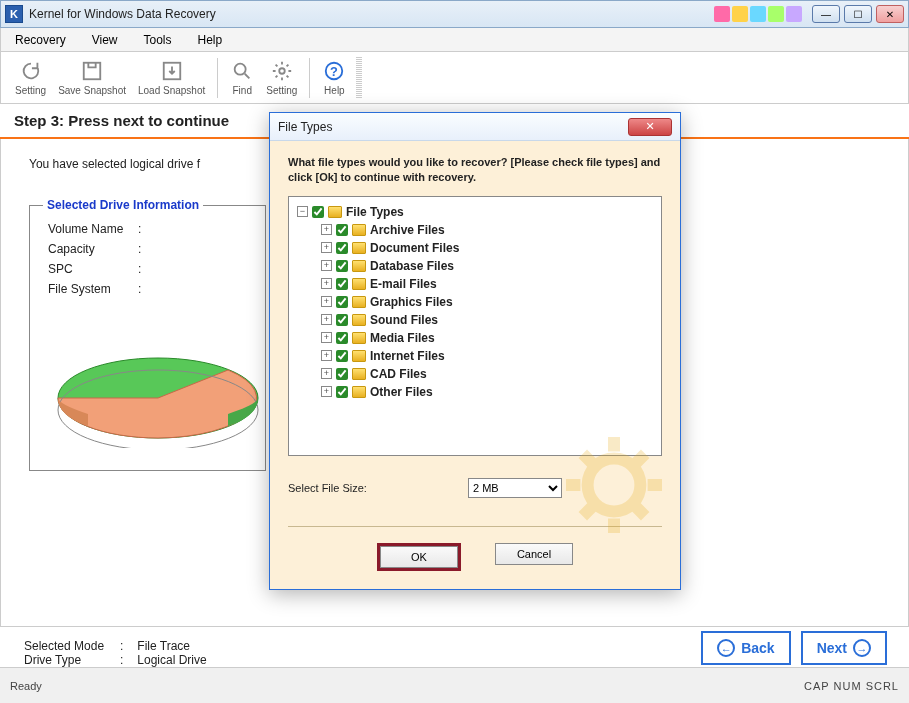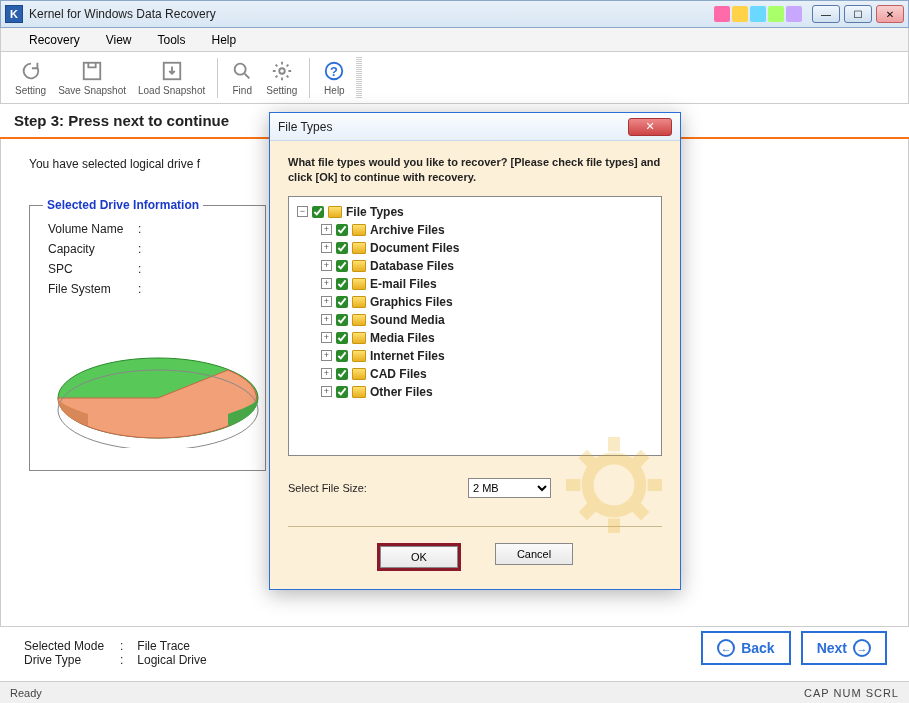--- a/index.html
+++ b/index.html
@@ -9,21 +9,21 @@
 .titlebar { height: 28px; background: linear-gradient(#e8f0f8,#d8e6f4); border: 1px solid #8aa8c8; display: flex; align-items: center; padding: 0 4px; position: relative; }
 .titlebar .app-icon { width: 18px; height: 18px; background: #2a5fae; border: 1px solid #1a4a8e; display: flex; align-items: center; justify-content: center; color: #fff; font-size: 11px; font-weight: bold; margin-right: 6px; }
 .titlebar .title { font-size: 12px; color: #222; flex: 1; }
 .titlebar-decor { display: flex; gap: 2px; margin-right: 10px; }
 .titlebar-decor .dot { width: 16px; height: 16px; border-radius: 2px; }
 .win-controls { display: flex; gap: 4px; }
 .win-btn { width: 28px; height: 18px; border: 1px solid #5a7aaa; border-radius: 3px; background: linear-gradient(#f0f6fc,#d0e0f0); display: flex; align-items: center; justify-content: center; font-size: 10px; cursor: pointer; }
 .win-btn.close { background: linear-gradient(#f8d0d0,#f0a0a0); border-color: #c06060; }
 
 
-.menubar { height: 24px; background: #f4f4f4; border: 1px solid #ccc; border-top: none; display: flex; align-items: center; padding: 0 24px; gap: 18px; font-size: 12px; }
+.menubar { height: 24px; background: #f4f4f4; border: 1px solid #ccc; border-top: none; display: flex; align-items: center; padding: 0 10px; gap: 18px; font-size: 12px; }
 .menu-item { cursor: pointer; padding: 3px 4px; }
 
 
 .toolbar { height: 52px; background: #fff; border: 1px solid #ccc; border-top: none; display: flex; align-items: center; padding: 2px 8px; }
 .tb-btn { display: flex; flex-direction: column; align-items: center; justify-content: center; height: 48px; padding: 0 6px; font-size: 10px; color: #555; cursor: pointer; }
 .tb-btn .tb-icon { width: 24px; height: 24px; margin-bottom: 2px; display: flex; align-items: center; justify-content: center; }
 .tb-sep { width: 1px; height: 40px; background: #ccc; margin: 0 6px; }
 .brand { margin-left: auto; text-align: right; padding-right: 12px; }
 .brand .brand-main { font-family: Georgia, serif; font-size: 22px; color: #0a4a8a; font-weight: bold; letter-spacing: 1px; }
 .brand .brand-sub { font-size: 12px; color: #0a4a8a; }
@@ -46,40 +46,40 @@
 .footer-info .row { display: flex; }
 .footer-info .lab { width: 96px; }
 .footer-info .col { width: 14px; }
 
 
 .nav-buttons { position: absolute; right: 22px; bottom: 38px; display: flex; gap: 10px; }
 .nav-btn { border: 2px solid #2a6ed8; background: #fff; color: #2a6ed8; font-size: 14px; font-weight: bold; padding: 6px 14px; cursor: pointer; display: flex; align-items: center; gap: 6px; }
 .nav-arrow { width: 18px; height: 18px; border: 2px solid #2a6ed8; border-radius: 50%; display: flex; align-items: center; justify-content: center; font-size: 11px; color: #2a6ed8; }
 
 
-.statusbar { position: absolute; bottom: 0; left: 0; right: 0; height: 22px; background: #f0f0f0; border-top: 1px solid #ccc; display: flex; align-items: center; padding: 0 10px; font-size: 11px; color: #444; }
+.statusbar { position: absolute; bottom: 0; left: 0; right: 0; height: 36px; background: #f0f0f0; border-top: 1px solid #ccc; display: flex; align-items: center; padding: 0 10px; font-size: 11px; color: #444; }
 .status-right { margin-left: auto; letter-spacing: 1px; }
 
 
 .dialog { position: absolute; left: 269px; top: 112px; width: 412px; background: #fff; border: 1px solid #2a6ed8; box-shadow: 0 4px 20px rgba(0,0,0,0.3); }
 .dialog-title { height: 28px; background: linear-gradient(#fafdff,#e8f0fb); display: flex; align-items: center; padding: 0 8px; font-size: 12px; color: #222; border-bottom: 1px solid #c8d8ea; }
 .dialog-close { margin-left: auto; width: 44px; height: 18px; background: linear-gradient(#e88,#c44); border: 1px solid #a33; border-radius: 3px; color: #fff; display: flex; align-items: center; justify-content: center; font-size: 11px; cursor: pointer; }
 .dialog-body { background: #fdf0d8; padding: 14px 18px 18px 18px; position: relative; }
 .dialog-prompt { font-size: 11px; font-weight: bold; color: #222; margin-bottom: 10px; line-height: 1.4; }
 .tree-box { background: #fff; border: 1px solid #888; height: 260px; padding: 6px 8px; font-size: 12px; overflow: auto; }
 .tree-row { display: flex; align-items: center; height: 18px; gap: 4px; }
 .tree-row.root { margin-left: 0; }
 .tree-row.child { margin-left: 24px; }
 .tree-exp { width: 11px; height: 11px; border: 1px solid #888; display: flex; align-items: center; justify-content: center; font-size: 9px; line-height: 1; color: #555; cursor: pointer; }
 .tree-chk { width: 12px; height: 12px; cursor: pointer; accent-color: #2a8a2a; }
 .tree-folder { width: 14px; height: 12px; background: linear-gradient(#ffe070,#e8b020); border: 1px solid #c89810; border-radius: 1px; }
 .tree-label { color: #222; font-weight: bold; }
 .size-row { display: flex; align-items: center; margin-top: 22px; font-size: 11px; color: #222; }
 .size-label { width: 180px; }
-.size-select { width: 83px; height: 20px; font-size: 11px; border: 1px solid #888; background: #fff; cursor: pointer; }
+.size-select { width: 94px; height: 20px; font-size: 11px; border: 1px solid #888; background: #fff; cursor: pointer; }
 .dialog-hr { border: none; border-top: 1px solid #c8b890; margin-top: 28px; }
 .dialog-actions { display: flex; justify-content: center; gap: 34px; margin-top: 16px; }
 .dlg-btn { width: 78px; height: 22px; font-size: 11px; border: 1px solid #888; background: linear-gradient(#fafafa,#e8e8e8); cursor: pointer; }
 .ok-highlight { border: 3px solid #8a1a2a; padding: 0; }
 
 
 .gear-bg { position: absolute; right: 6px; bottom: 44px; width: 120px; height: 120px; opacity: 0.25; }
 </style>
 </head>
 <body>
@@ -267,21 +267,21 @@
           <div class="tree-row child">
             <span class="tree-exp">+</span>
             <input type="checkbox" class="tree-chk" checked="" style="">
             <span class="tree-folder"></span>
             <span class="tree-label">Graphics Files</span>
           </div>
           <div class="tree-row child">
             <span class="tree-exp">+</span>
             <input type="checkbox" class="tree-chk" checked="" style="">
             <span class="tree-folder"></span>
-            <span class="tree-label">Sound Media</span>
+            <span class="tree-label">Sound Files</span>
           </div>
           <div class="tree-row child">
             <span class="tree-exp">+</span>
             <input type="checkbox" class="tree-chk" checked="" style="">
             <span class="tree-folder"></span>
             <span class="tree-label">Media Files</span>
           </div>
           <div class="tree-row child">
             <span class="tree-exp">+</span>
             <input type="checkbox" class="tree-chk" checked="" style="">

